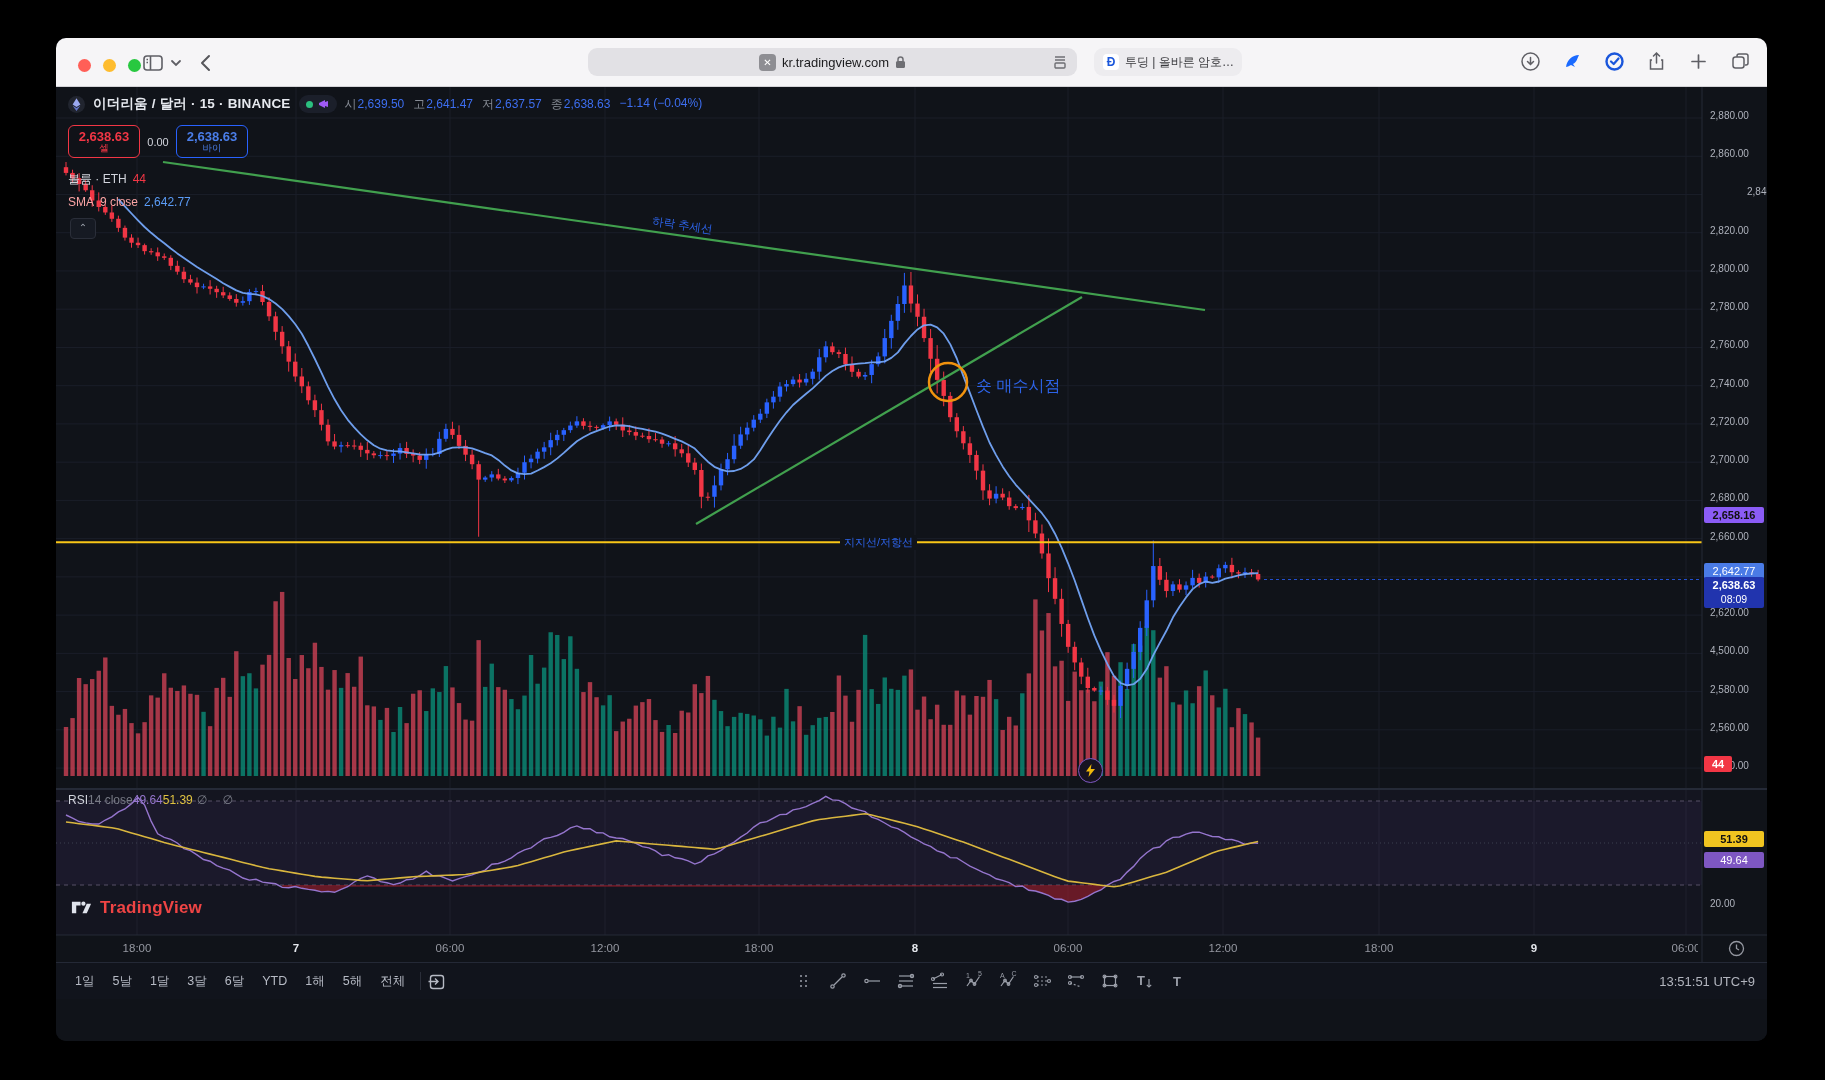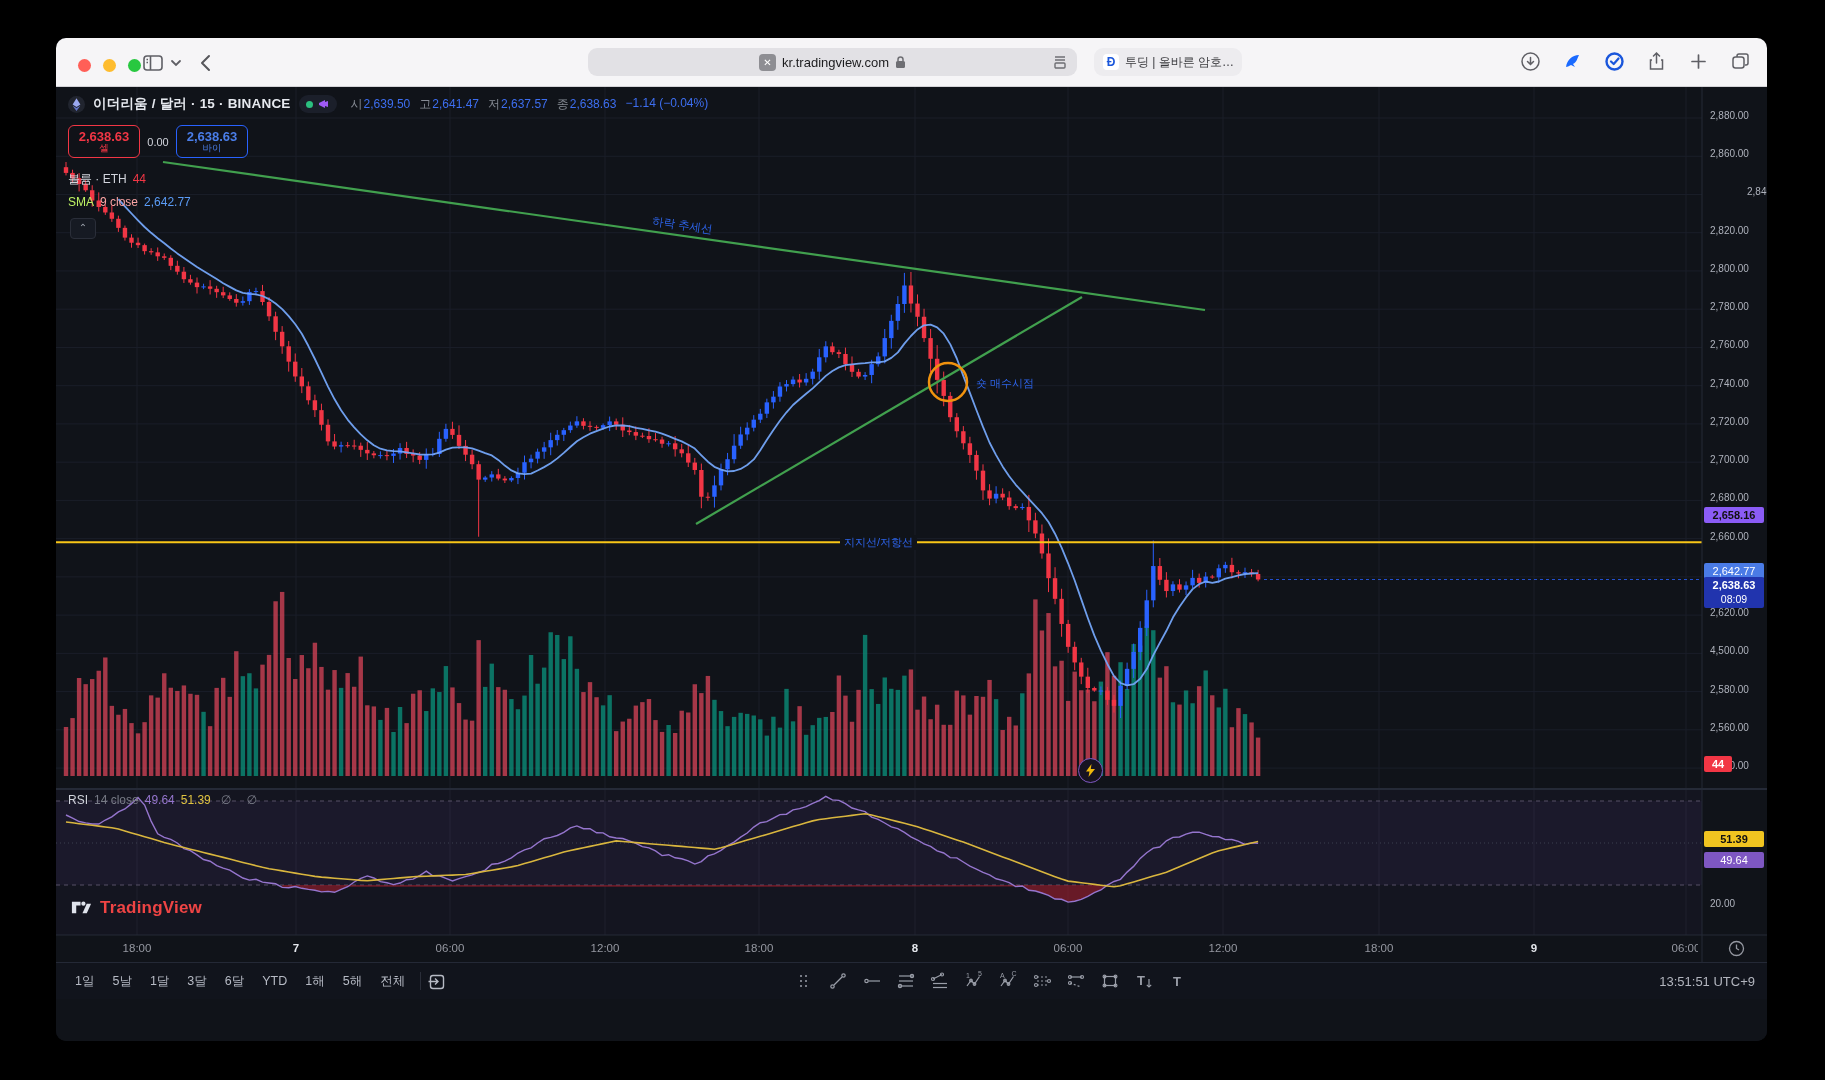--- a/index.html
+++ b/index.html
@@ -20,21 +20,21 @@
   .fav{width:16px;height:16px;background:#fff;border-radius:4px;color:#1a56db;font-weight:bold;font-size:12px;line-height:16px;text-align:center;}
   .rightics{position:absolute;right:16px;top:13px;display:flex;gap:21px;}
   .rightics svg{display:block}
   
   .chart{position:absolute;left:0;top:0;width:1711px;height:1003px;background:#101319;}
   #chart-svg{position:absolute;left:0;top:0;}
   .hdr{position:absolute;left:12px;top:57px;display:flex;align-items:center;gap:8px;z-index:5;}
   .hdr-title{color:#e6e9ef;font-size:13.5px;font-weight:600;letter-spacing:.2px;white-space:nowrap;}
   .hdr-pill{display:flex;align-items:center;gap:5px;background:#1b1f2a;border-radius:10px;padding:3px 7px;}
   .dot-g{width:7px;height:7px;border-radius:50%;background:#2bbf7f;}
-  .ohlc{display:flex;gap:9px;font-size:12px;white-space:nowrap;margin-left:6px;}
+  .ohlc{display:flex;gap:9px;font-size:12px;white-space:nowrap;margin-left:0;}
   .ohlc .lab{color:#868b94;margin-right:1px;}
   .ohlc .val{color:#3d6ef0;}
   .tradebox{position:absolute;left:12px;top:87px;display:flex;align-items:center;z-index:5;}
   .tbtn{width:70px;height:31px;border-radius:6px;display:flex;flex-direction:column;align-items:center;justify-content:center;
     background:rgba(16,19,25,.85);line-height:1.05;cursor:pointer;}
   .tbtn .p{font-size:13px;font-weight:bold;}
   .tbtn .l{font-size:9.5px;}
   .sell{border:1.5px solid #f23645;color:#f23645;}
   .buy{border:1.5px solid #2962ff;color:#4a7de8;margin-left:0;}
   .spread{width:36px;text-align:center;color:#d1d4dc;font-size:11px;}
@@ -48,21 +48,21 @@
   .badge{position:absolute;left:1648px;width:60px;border-radius:2px;text-align:center;font-size:11px;z-index:5;padding:2px 0;}
   .tlabel{position:absolute;width:44px;text-align:center;color:#9598a1;font-size:11.5px;top:904px;z-index:4;}
   .tlabel.b{color:#e4e7ec;font-weight:bold;}
   .footer{position:absolute;left:0;top:924px;width:1711px;height:36px;border-top:1px solid #242936;background:#11141c;z-index:6;}
   .ranges{position:absolute;left:10px;top:0;height:36px;display:flex;align-items:center;color:#b6bac4;font-size:12.5px;}
   .ranges span{padding:3px 9px;border-radius:4px;cursor:pointer;}
   .rdiv{width:1px;height:18px;background:#2a2e39;margin:0 6px;}
   .tools{position:absolute;left:738px;top:0;height:36px;display:flex;align-items:center;gap:14px;}
   .tools svg{display:block;cursor:pointer;}
   .clock{position:absolute;right:12px;top:0;height:36px;display:flex;align-items:center;color:#b2b5be;font-size:13px;}
-  .rsirow{position:absolute;left:12px;top:755px;display:flex;gap:6px;font-size:12px;z-index:5;align-items:baseline;}
+  .rsirow{position:absolute;left:12px;top:755px;display:flex;font-size:12px;z-index:5;align-items:baseline;}
   .flash{position:absolute;left:1022px;top:720px;width:23px;height:23px;border-radius:50%;background:#171321;
     border:1.5px solid #7e57c2;z-index:5;display:flex;align-items:center;justify-content:center;cursor:pointer;}
   .tzic{position:absolute;left:1672px;top:902px;z-index:5;cursor:pointer;}
 </style>
 </head>
 <body>
 
 <div class="window">
 
   <div class="chart">
@@ -704,28 +704,28 @@
         <span class="p">2,638.63</span>
         <span class="l">바이</span>
       </div>
     </div>
 
     <div class="indrow" style="top:133px">
       <span style="color:#d1d4dc">볼륨 · ETH</span>
       <span style="color:#f23645">44</span>
     </div>
     <div class="indrow" style="top:157px">
-      <span style="color:#bef264">SMA</span>
+      <span style="color:#fca5a5">SMA</span>
       <span style="color:#fca5a5">9 close</span>
       <span style="color:#5b9cf6">2,642.77</span>
     </div>
     <div class="collapse">⌃</div>
 
     <div class="anno" style="left:596px;top:180px;transform:rotate(8.2deg);">하락 추세선</div>
-    <div class="anno" style="left:920px;top:338px;font-size:11px;text-align:right;">숏 매수시점</div>
+    <div class="anno" style="left:920px;top:338px;font-size:16px;text-align:right;">숏 매수시점</div>
     <div class="anno" style="left:784px;top:497px;background:#101319;padding:0 4px;font-size:11px;">지지선/저항선</div>
 
     <div class="rsirow">
       <span style="color:#d1d4dc">RSI</span>
       <span style="color:#787b86">14 close</span>
       <span style="color:#9575cd">49.64</span>
       <span style="color:#e0c341">51.39</span>
       <span id="rsi-hide-icons" style="color:#787b86;letter-spacing:6px;margin-left:4px;">∅ ∅</span>
     </div>
 

